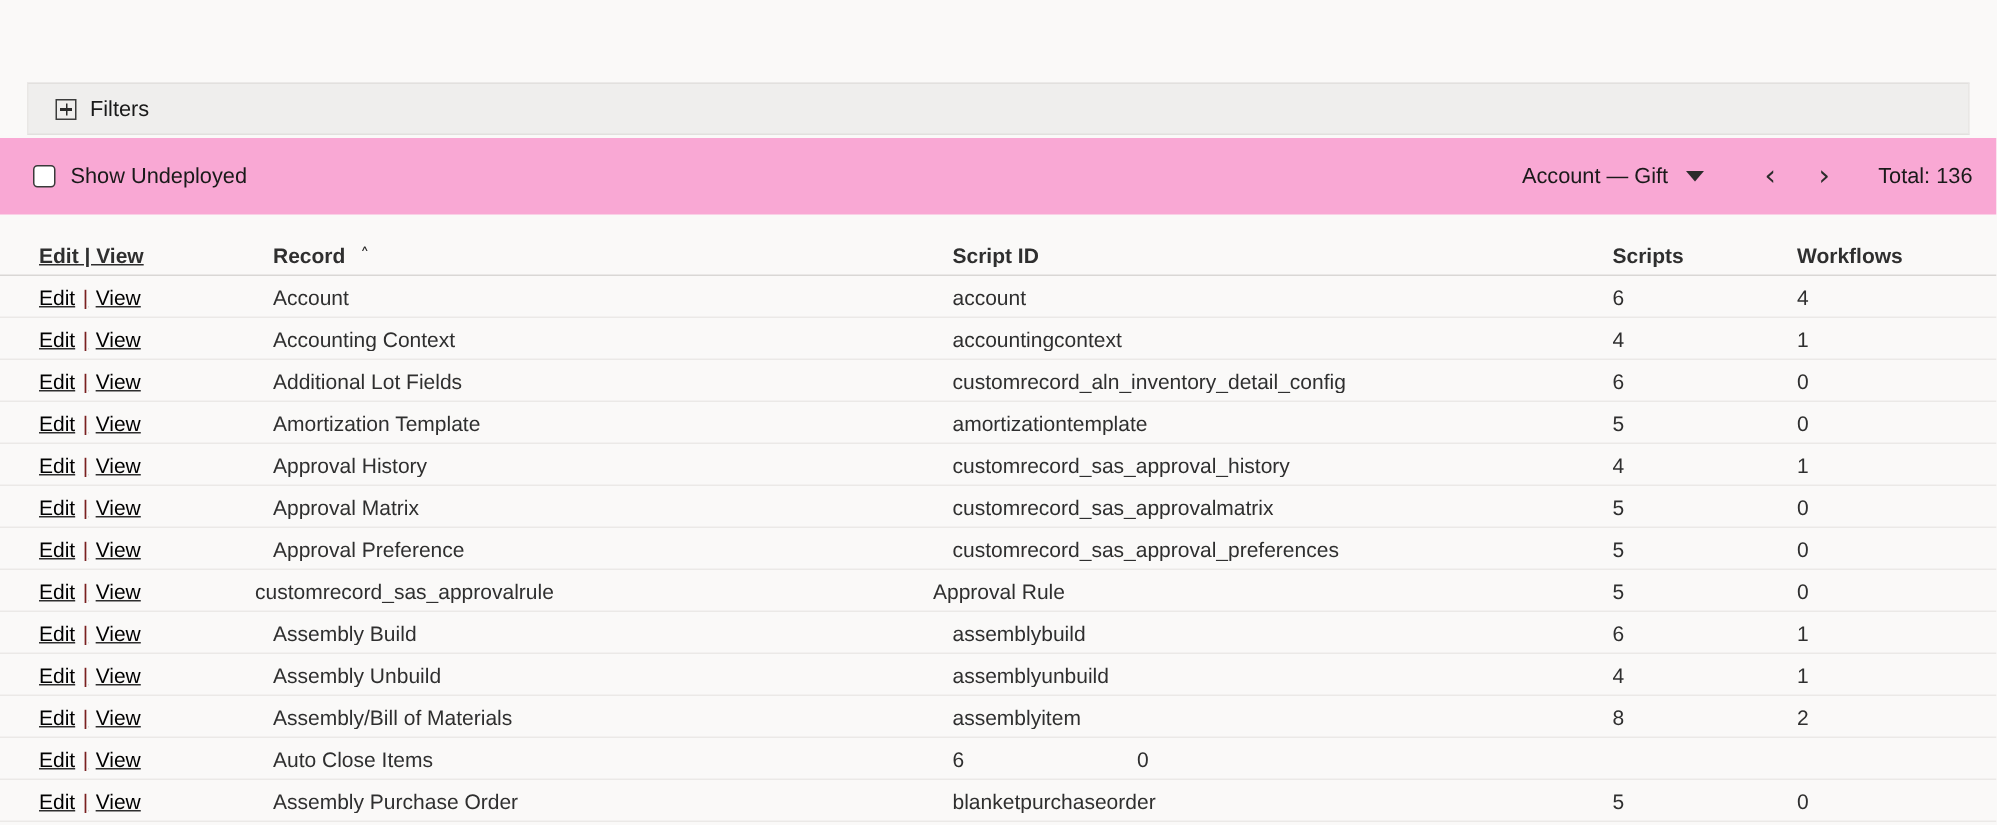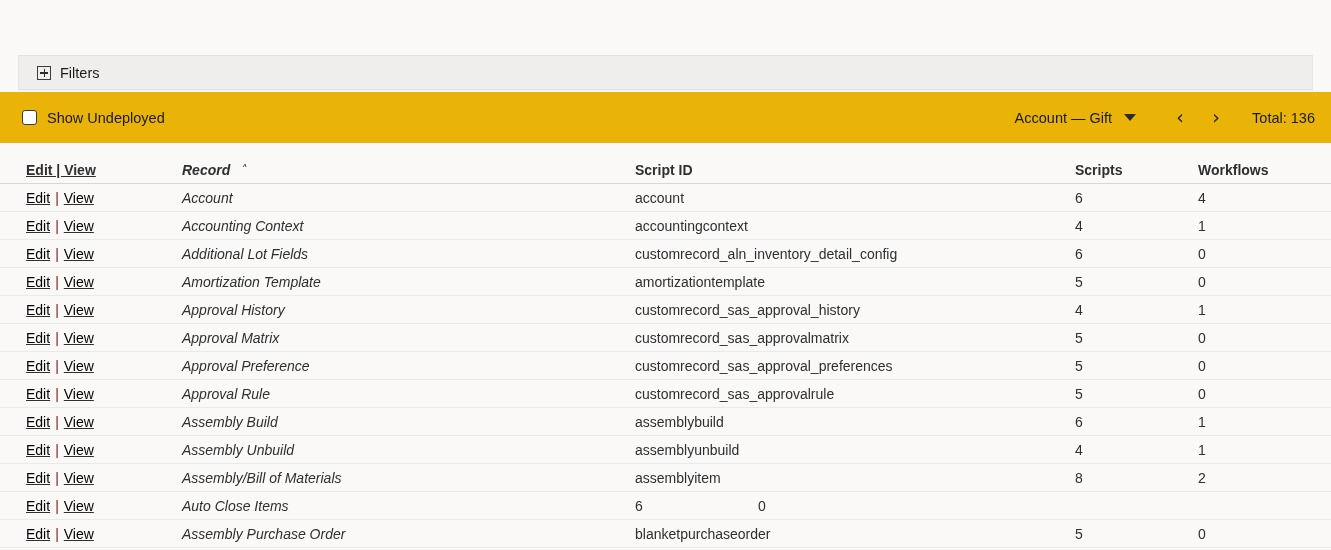--- a/index.html
+++ b/index.html
@@ -57,21 +57,21 @@
     margin-left: 9px;
     font-size: 14.5px;
     color: #1a1a1a;
   }
 
   
   .toolbar {
     position: absolute;
     left: 0; top: 92px;
     width: 1331px; height: 51px;
-    background: #eab308;
+    background: #f9a8d4;
     display: flex;
     align-items: center;
   }
   .chk-wrap {
     position: absolute;
     left: 22px;
     display: flex;
     align-items: center;
     cursor: pointer;
   }
@@ -141,21 +141,21 @@
     height: 28px;
     border-bottom: 1px solid #ebe9e7;
     background: #faf9f8;
   }
   .thead {
     height: 28px;
     border-bottom: 1px solid #d9d7d5;
     margin-top: 13px;
   }
   .c-actions { width: 170px; padding-left: 26px; flex: 0 0 170px; text-decoration: underline; }
-  .c-record  { width: 465px; padding-left: 12px;  flex: 0 0 465px; font-style: italic; }
+  .c-record  { width: 465px; padding-left: 12px;  flex: 0 0 465px; }
   .c-script  { width: 440px; flex: 0 0 440px; }
   .c-scripts { width: 123px; flex: 0 0 123px; }
   .c-flows   { flex: 1 1 auto; }
 
   .thead .cell {
     font-size: 14px;
     font-weight: bold;
     color: #1a1a1a;
     white-space: nowrap;
   }
@@ -269,22 +269,22 @@
         </div>
         <div class="trow">
           <div class="cell c-actions"><span class="lnk">Edit</span><span class="sep">|</span><span class="lnk">View</span></div>
           <div class="cell c-record">Approval Preference</div>
           <div class="cell c-script">customrecord_sas_approval_preferences</div>
           <div class="cell c-scripts">5</div>
           <div class="cell c-flows">0</div>
         </div>
         <div class="trow">
           <div class="cell c-actions"><span class="lnk">Edit</span><span class="sep">|</span><span class="lnk">View</span></div>
+          <div class="cell c-script">customrecord_sas_approvalrule</div>
           <div class="cell c-record">Approval Rule</div>
-          <div class="cell c-script">customrecord_sas_approvalrule</div>
           <div class="cell c-scripts">5</div>
           <div class="cell c-flows">0</div>
         </div>
         <div class="trow">
           <div class="cell c-actions"><span class="lnk">Edit</span><span class="sep">|</span><span class="lnk">View</span></div>
           <div class="cell c-record">Assembly Build</div>
           <div class="cell c-script">assemblybuild</div>
           <div class="cell c-scripts">6</div>
           <div class="cell c-flows">1</div>
         </div>

